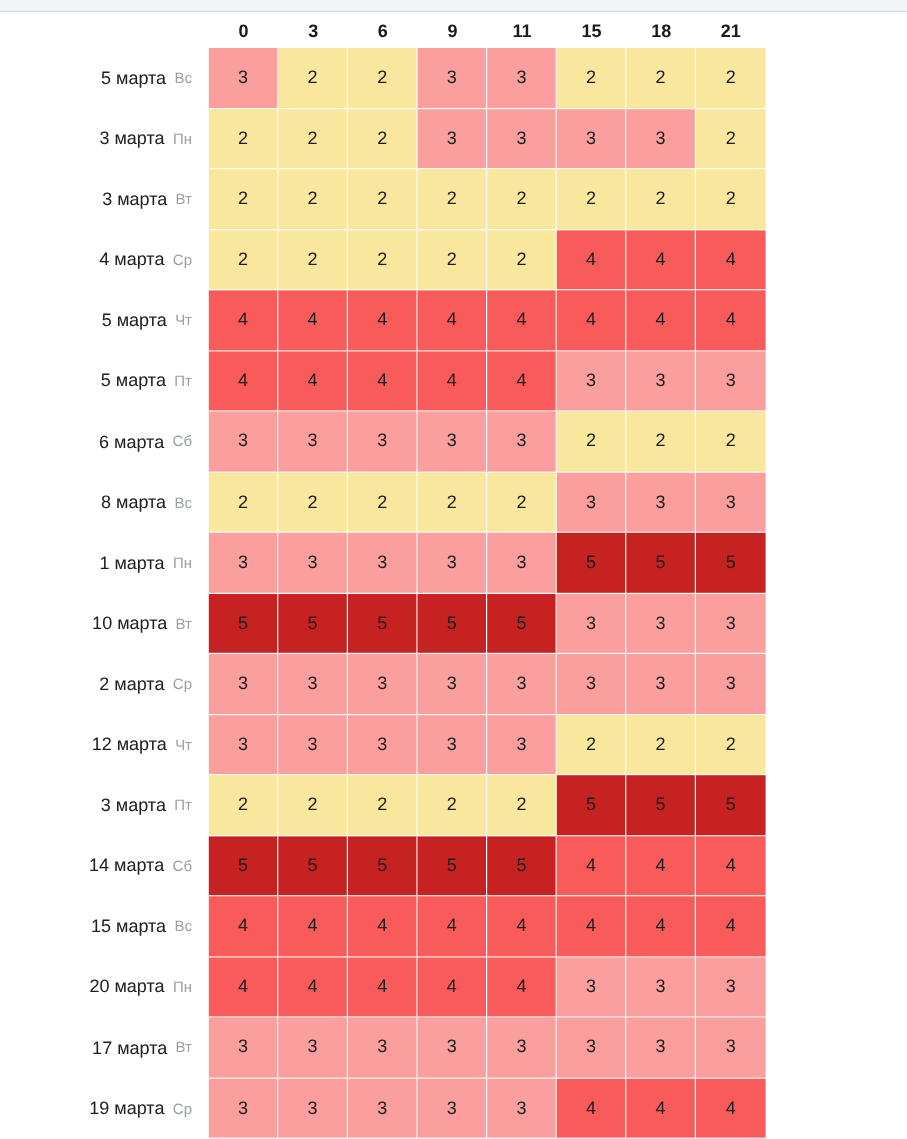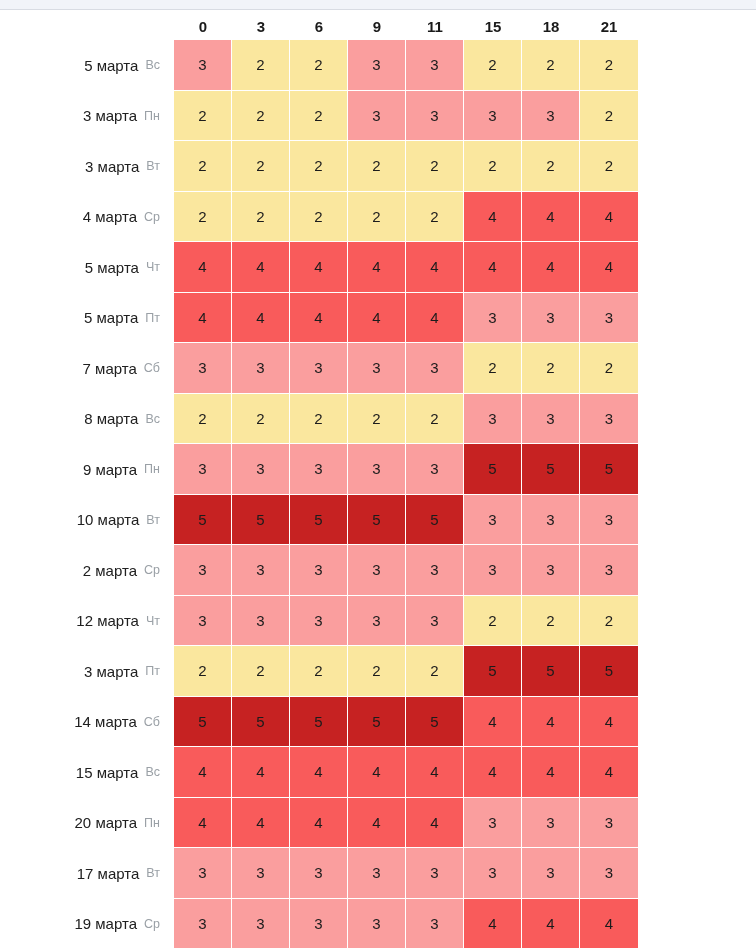--- a/index.html
+++ b/index.html
@@ -212,21 +212,21 @@
         <div class="hm-cell" style="background: rgb(249, 91, 91);">4</div>
         <div class="hm-cell" style="background: rgb(249, 91, 91);">4</div>
         <div class="hm-cell" style="background: rgb(249, 91, 91);">4</div>
         <div class="hm-cell" style="background: rgb(249, 91, 91);">4</div>
         <div class="hm-cell" style="background: rgb(250, 158, 158);">3</div>
         <div class="hm-cell" style="background: rgb(250, 158, 158);">3</div>
         <div class="hm-cell" style="background: rgb(250, 158, 158);">3</div>
       </div>
       <div class="hm-row">
         <div class="hm-label">
-          <span class="hm-date">7 марта</span>
+          <span class="hm-date">6 марта</span>
           <span class="hm-dow">Сб</span>
         </div>
         <div class="hm-cell" style="background: rgb(250, 158, 158);">3</div>
         <div class="hm-cell" style="background: rgb(250, 158, 158);">3</div>
         <div class="hm-cell" style="background: rgb(250, 158, 158);">3</div>
         <div class="hm-cell" style="background: rgb(250, 158, 158);">3</div>
         <div class="hm-cell" style="background: rgb(250, 158, 158);">3</div>
         <div class="hm-cell" style="background: rgb(250, 231, 158);">2</div>
         <div class="hm-cell" style="background: rgb(250, 231, 158);">2</div>
         <div class="hm-cell" style="background: rgb(250, 231, 158);">2</div>
@@ -240,21 +240,21 @@
         <div class="hm-cell" style="background: rgb(250, 231, 158);">2</div>
         <div class="hm-cell" style="background: rgb(250, 231, 158);">2</div>
         <div class="hm-cell" style="background: rgb(250, 231, 158);">2</div>
         <div class="hm-cell" style="background: rgb(250, 231, 158);">2</div>
         <div class="hm-cell" style="background: rgb(250, 158, 158);">3</div>
         <div class="hm-cell" style="background: rgb(250, 158, 158);">3</div>
         <div class="hm-cell" style="background: rgb(250, 158, 158);">3</div>
       </div>
       <div class="hm-row">
         <div class="hm-label">
-          <span class="hm-date">9 марта</span>
+          <span class="hm-date">1 марта</span>
           <span class="hm-dow">Пн</span>
         </div>
         <div class="hm-cell" style="background: rgb(250, 158, 158);">3</div>
         <div class="hm-cell" style="background: rgb(250, 158, 158);">3</div>
         <div class="hm-cell" style="background: rgb(250, 158, 158);">3</div>
         <div class="hm-cell" style="background: rgb(250, 158, 158);">3</div>
         <div class="hm-cell" style="background: rgb(250, 158, 158);">3</div>
         <div class="hm-cell" style="background: rgb(198, 34, 34);">5</div>
         <div class="hm-cell" style="background: rgb(198, 34, 34);">5</div>
         <div class="hm-cell" style="background: rgb(198, 34, 34);">5</div>

